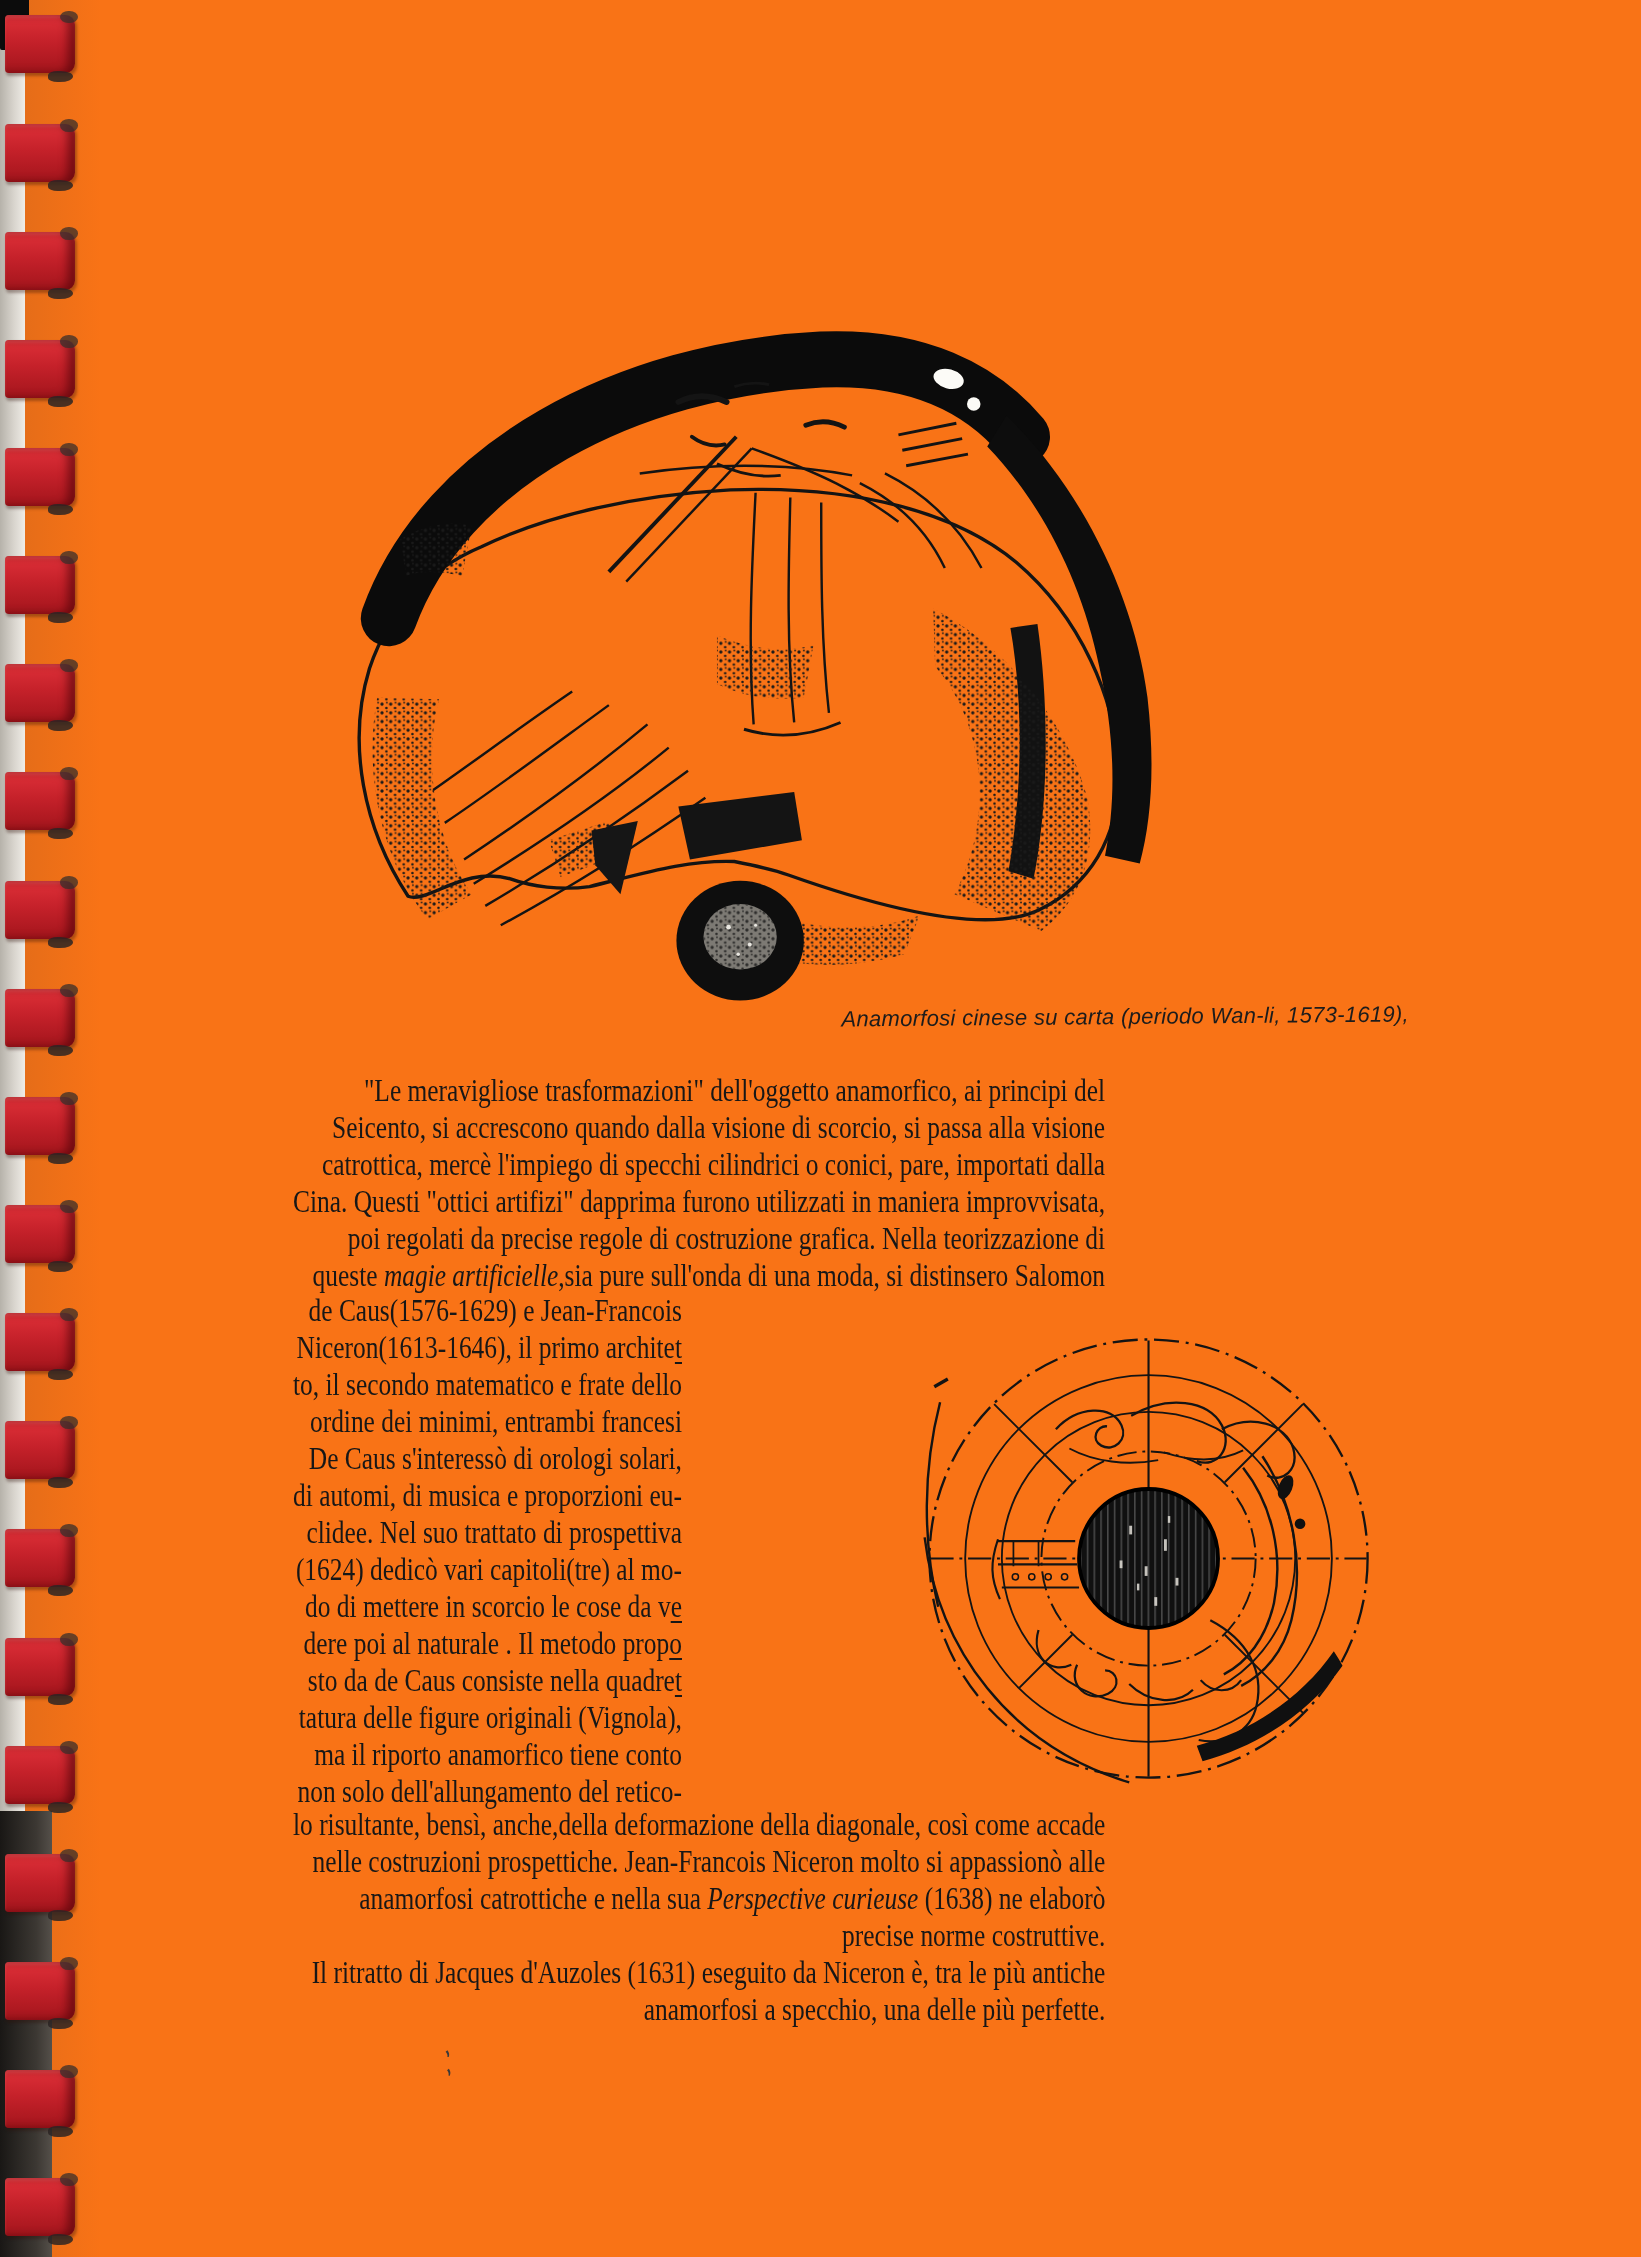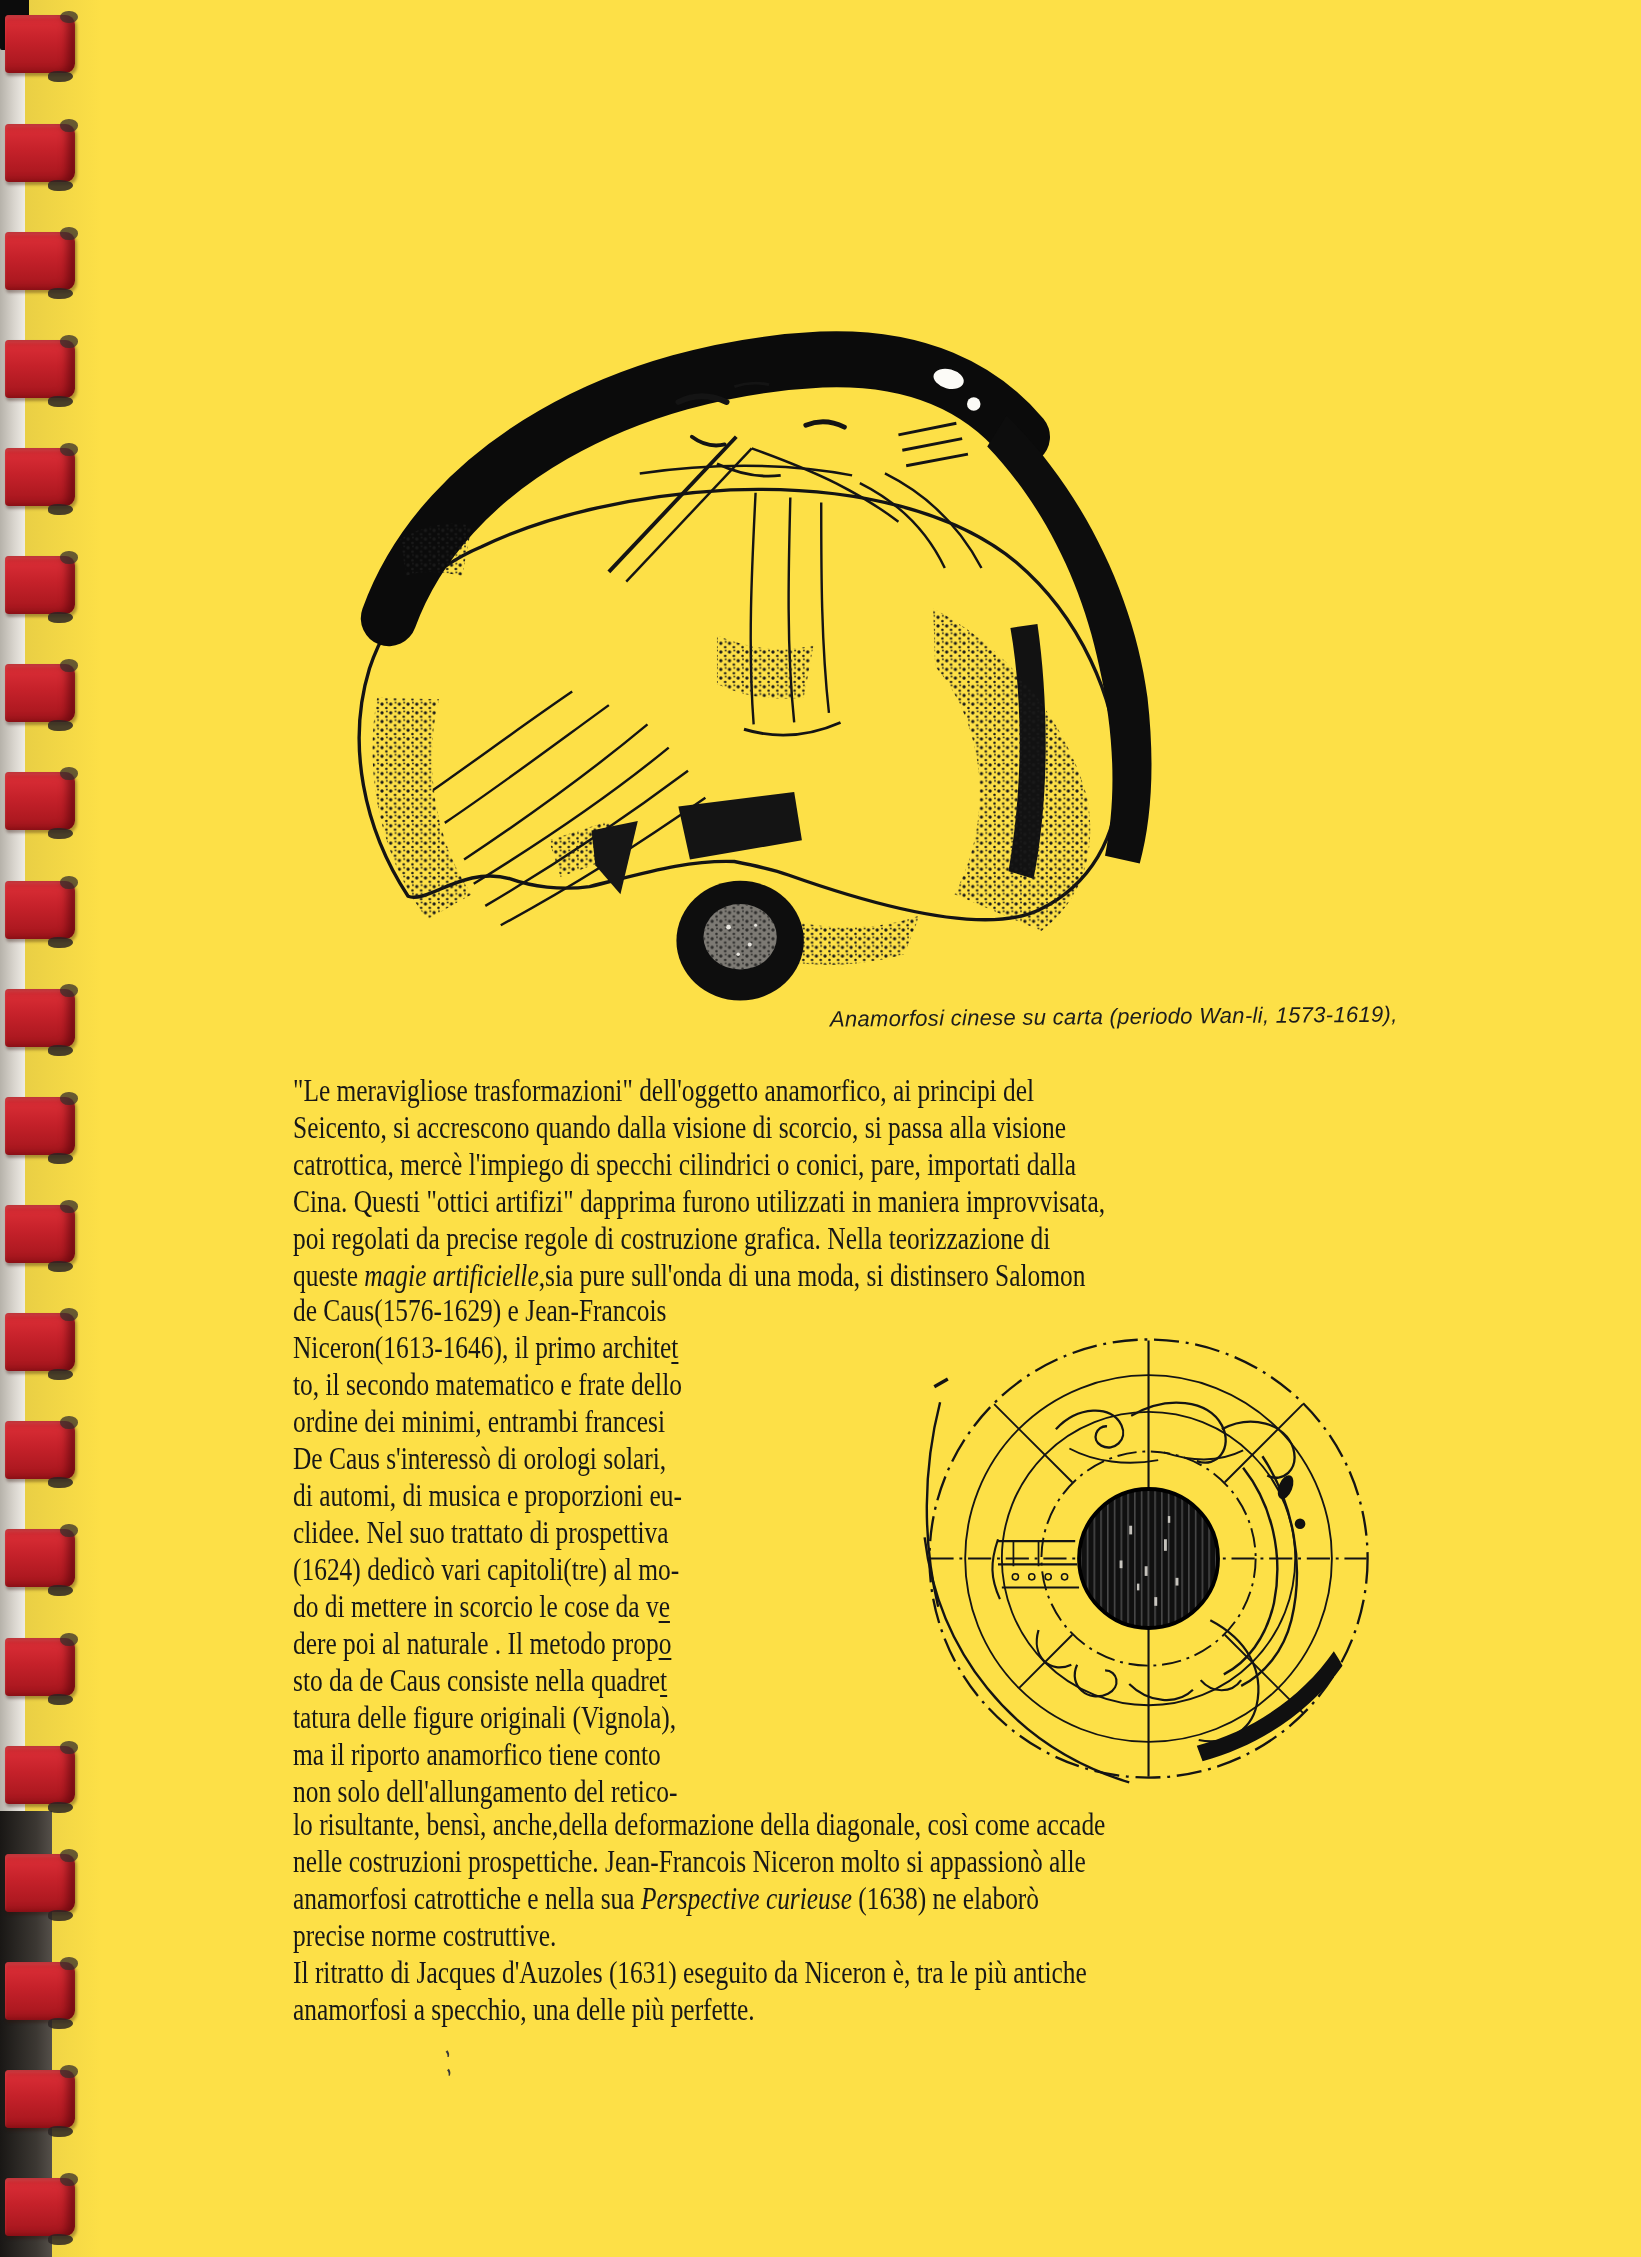--- a/index.html
+++ b/index.html
@@ -1,19 +1,20 @@
 <!DOCTYPE html>
 <html><head>
 <meta charset="utf-8">
 <style>
   html,body{margin:0;padding:0;background:#e9e7e2;}
   #sheet{
     position:relative;width:1641px;height:2257px;overflow:hidden;
-    background:#fde047;
+    background:#f97316;
     font-family:"Liberation Serif","DejaVu Serif",serif;
+    text-align:right;
   }
   
   #page-edge{position:absolute;left:0;top:0;width:25px;height:100%;
     background:linear-gradient(90deg,#b6b2aa 0%,#d8d4cd 55%,#efece6 100%);}
   #edge-shade{position:absolute;left:25px;top:0;width:77px;height:100%;
     background:linear-gradient(90deg,rgba(60,55,45,.10),rgba(60,55,45,0));}
   #corner-mark{position:absolute;left:0;top:0;width:29px;height:50px;background:#0c0c0c;border-radius:0 0 9.7px 1.9px;}
   #binding-dark{position:absolute;left:0;top:1811px;width:52px;height:446px;
     background:linear-gradient(90deg,#191715 0%,#3c3833 70%,#55504a 100%);}
   .tab{position:absolute;left:4.8px;width:70px;height:58px;

